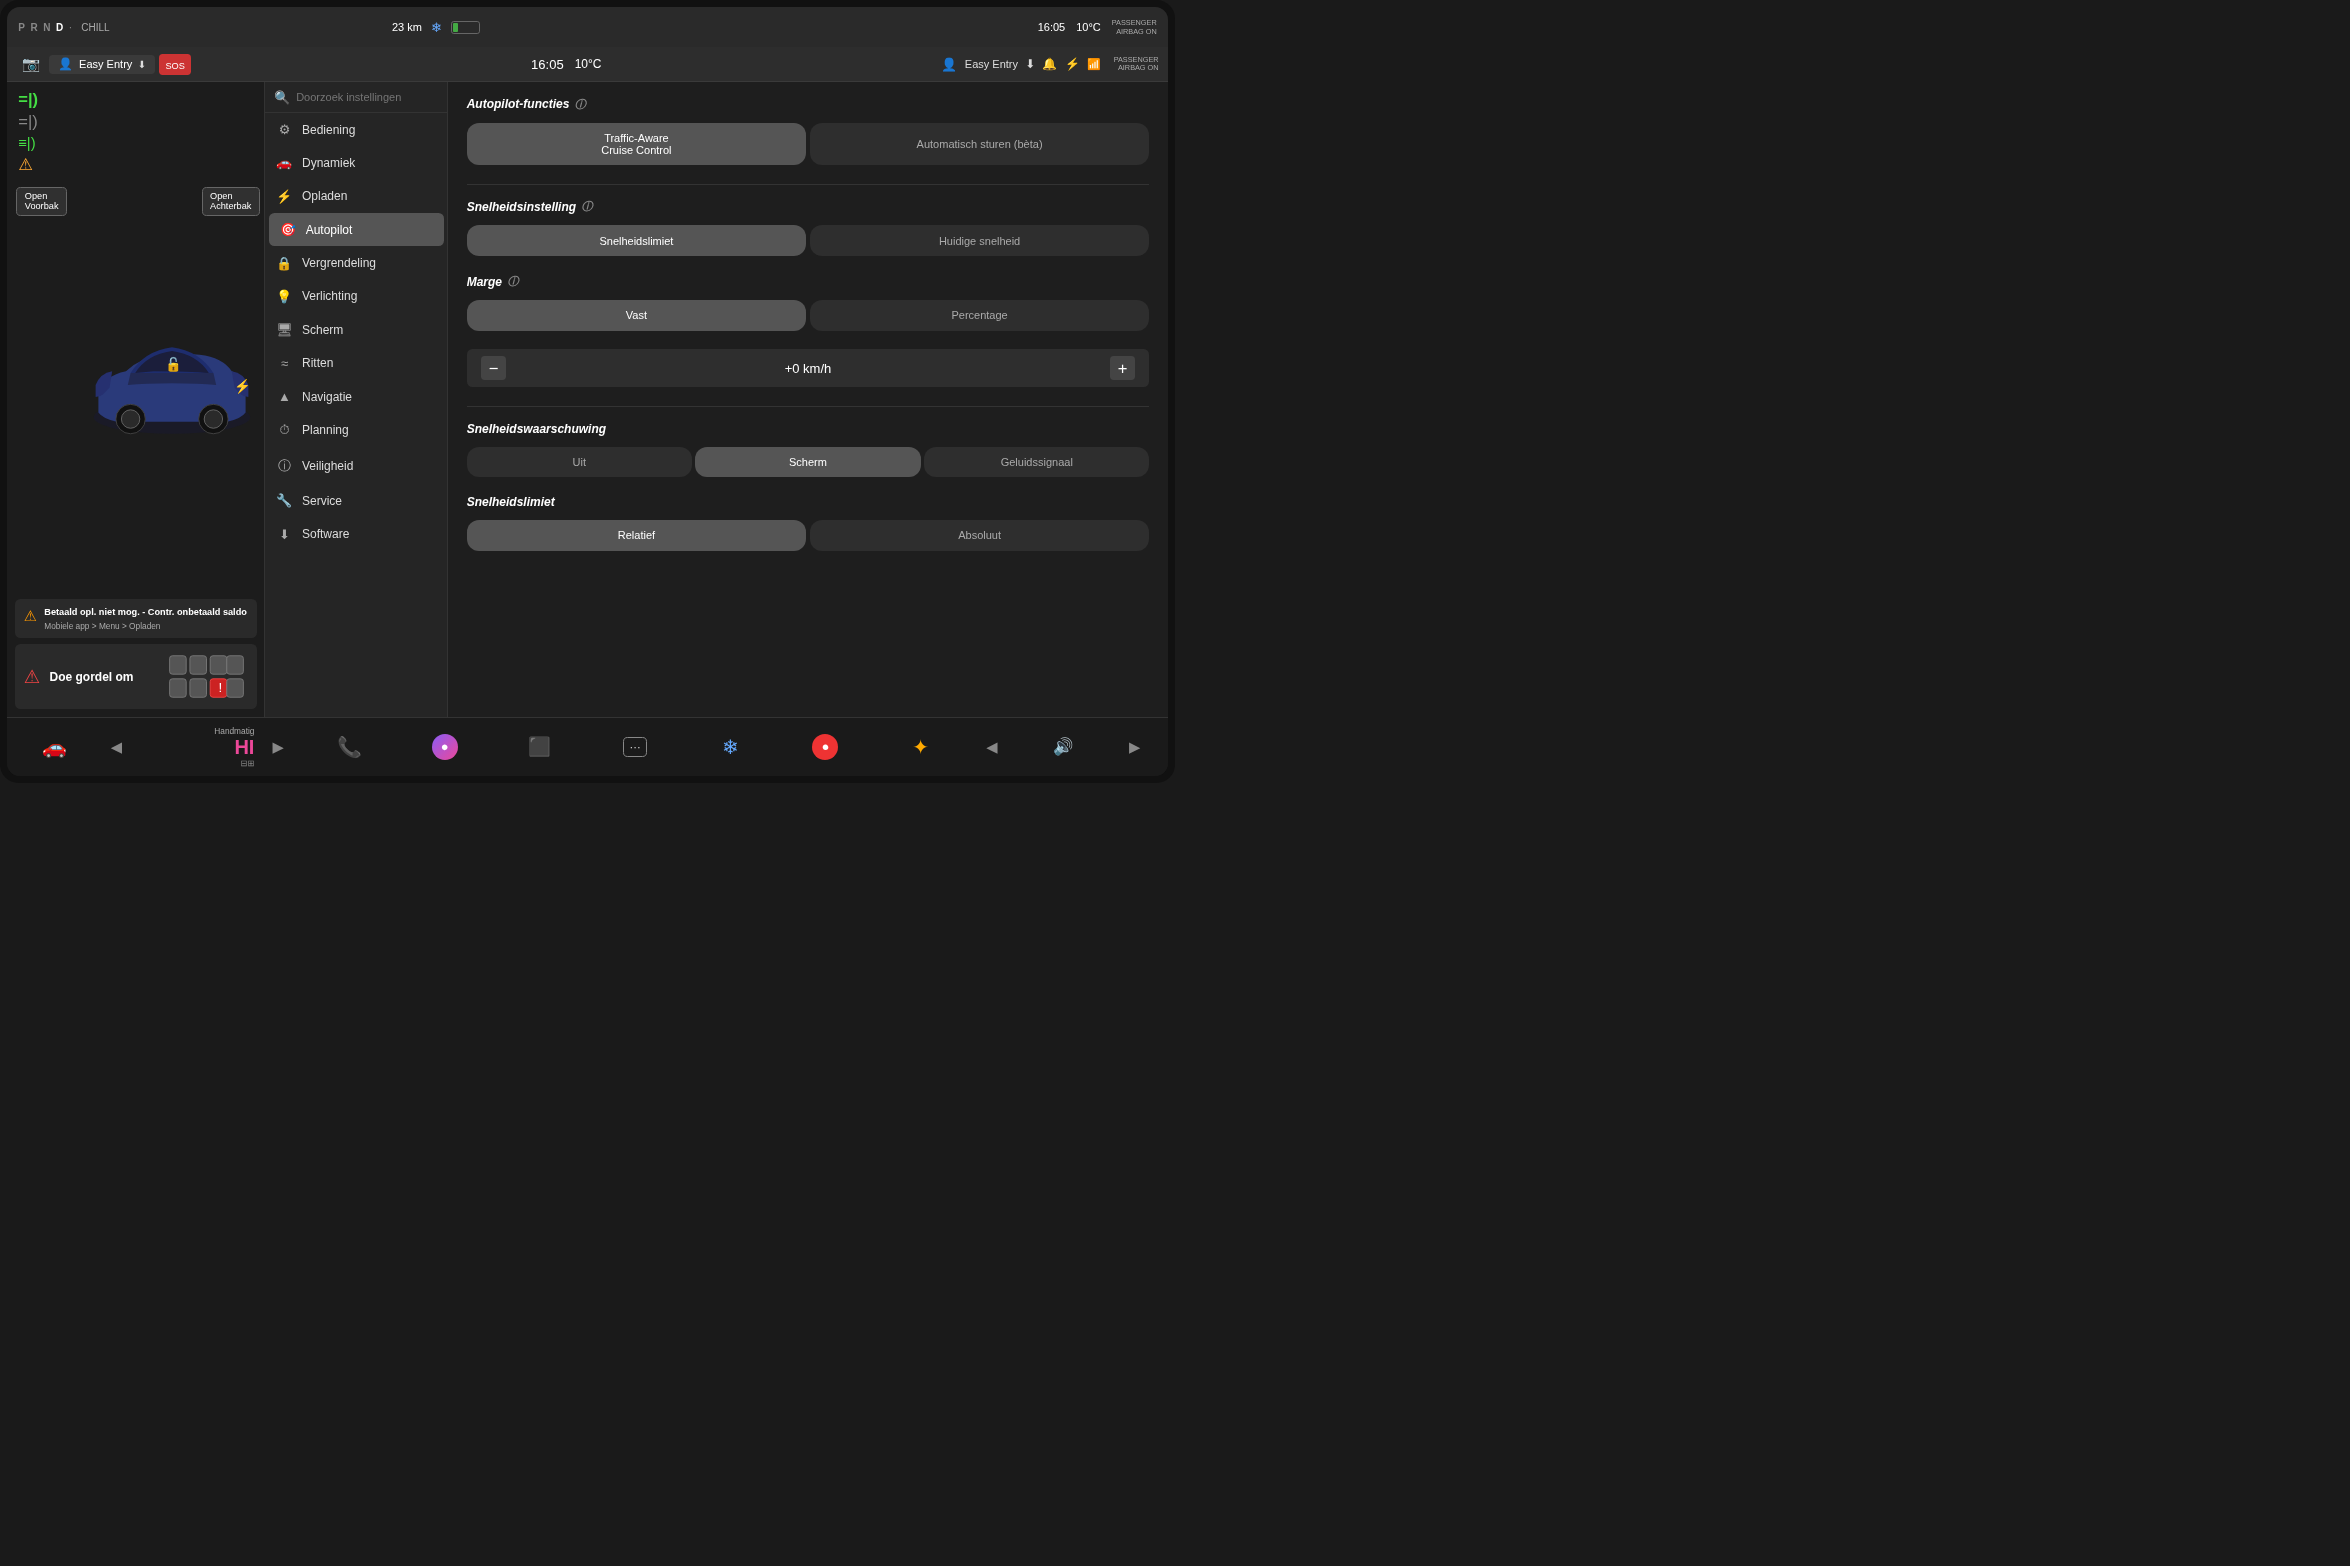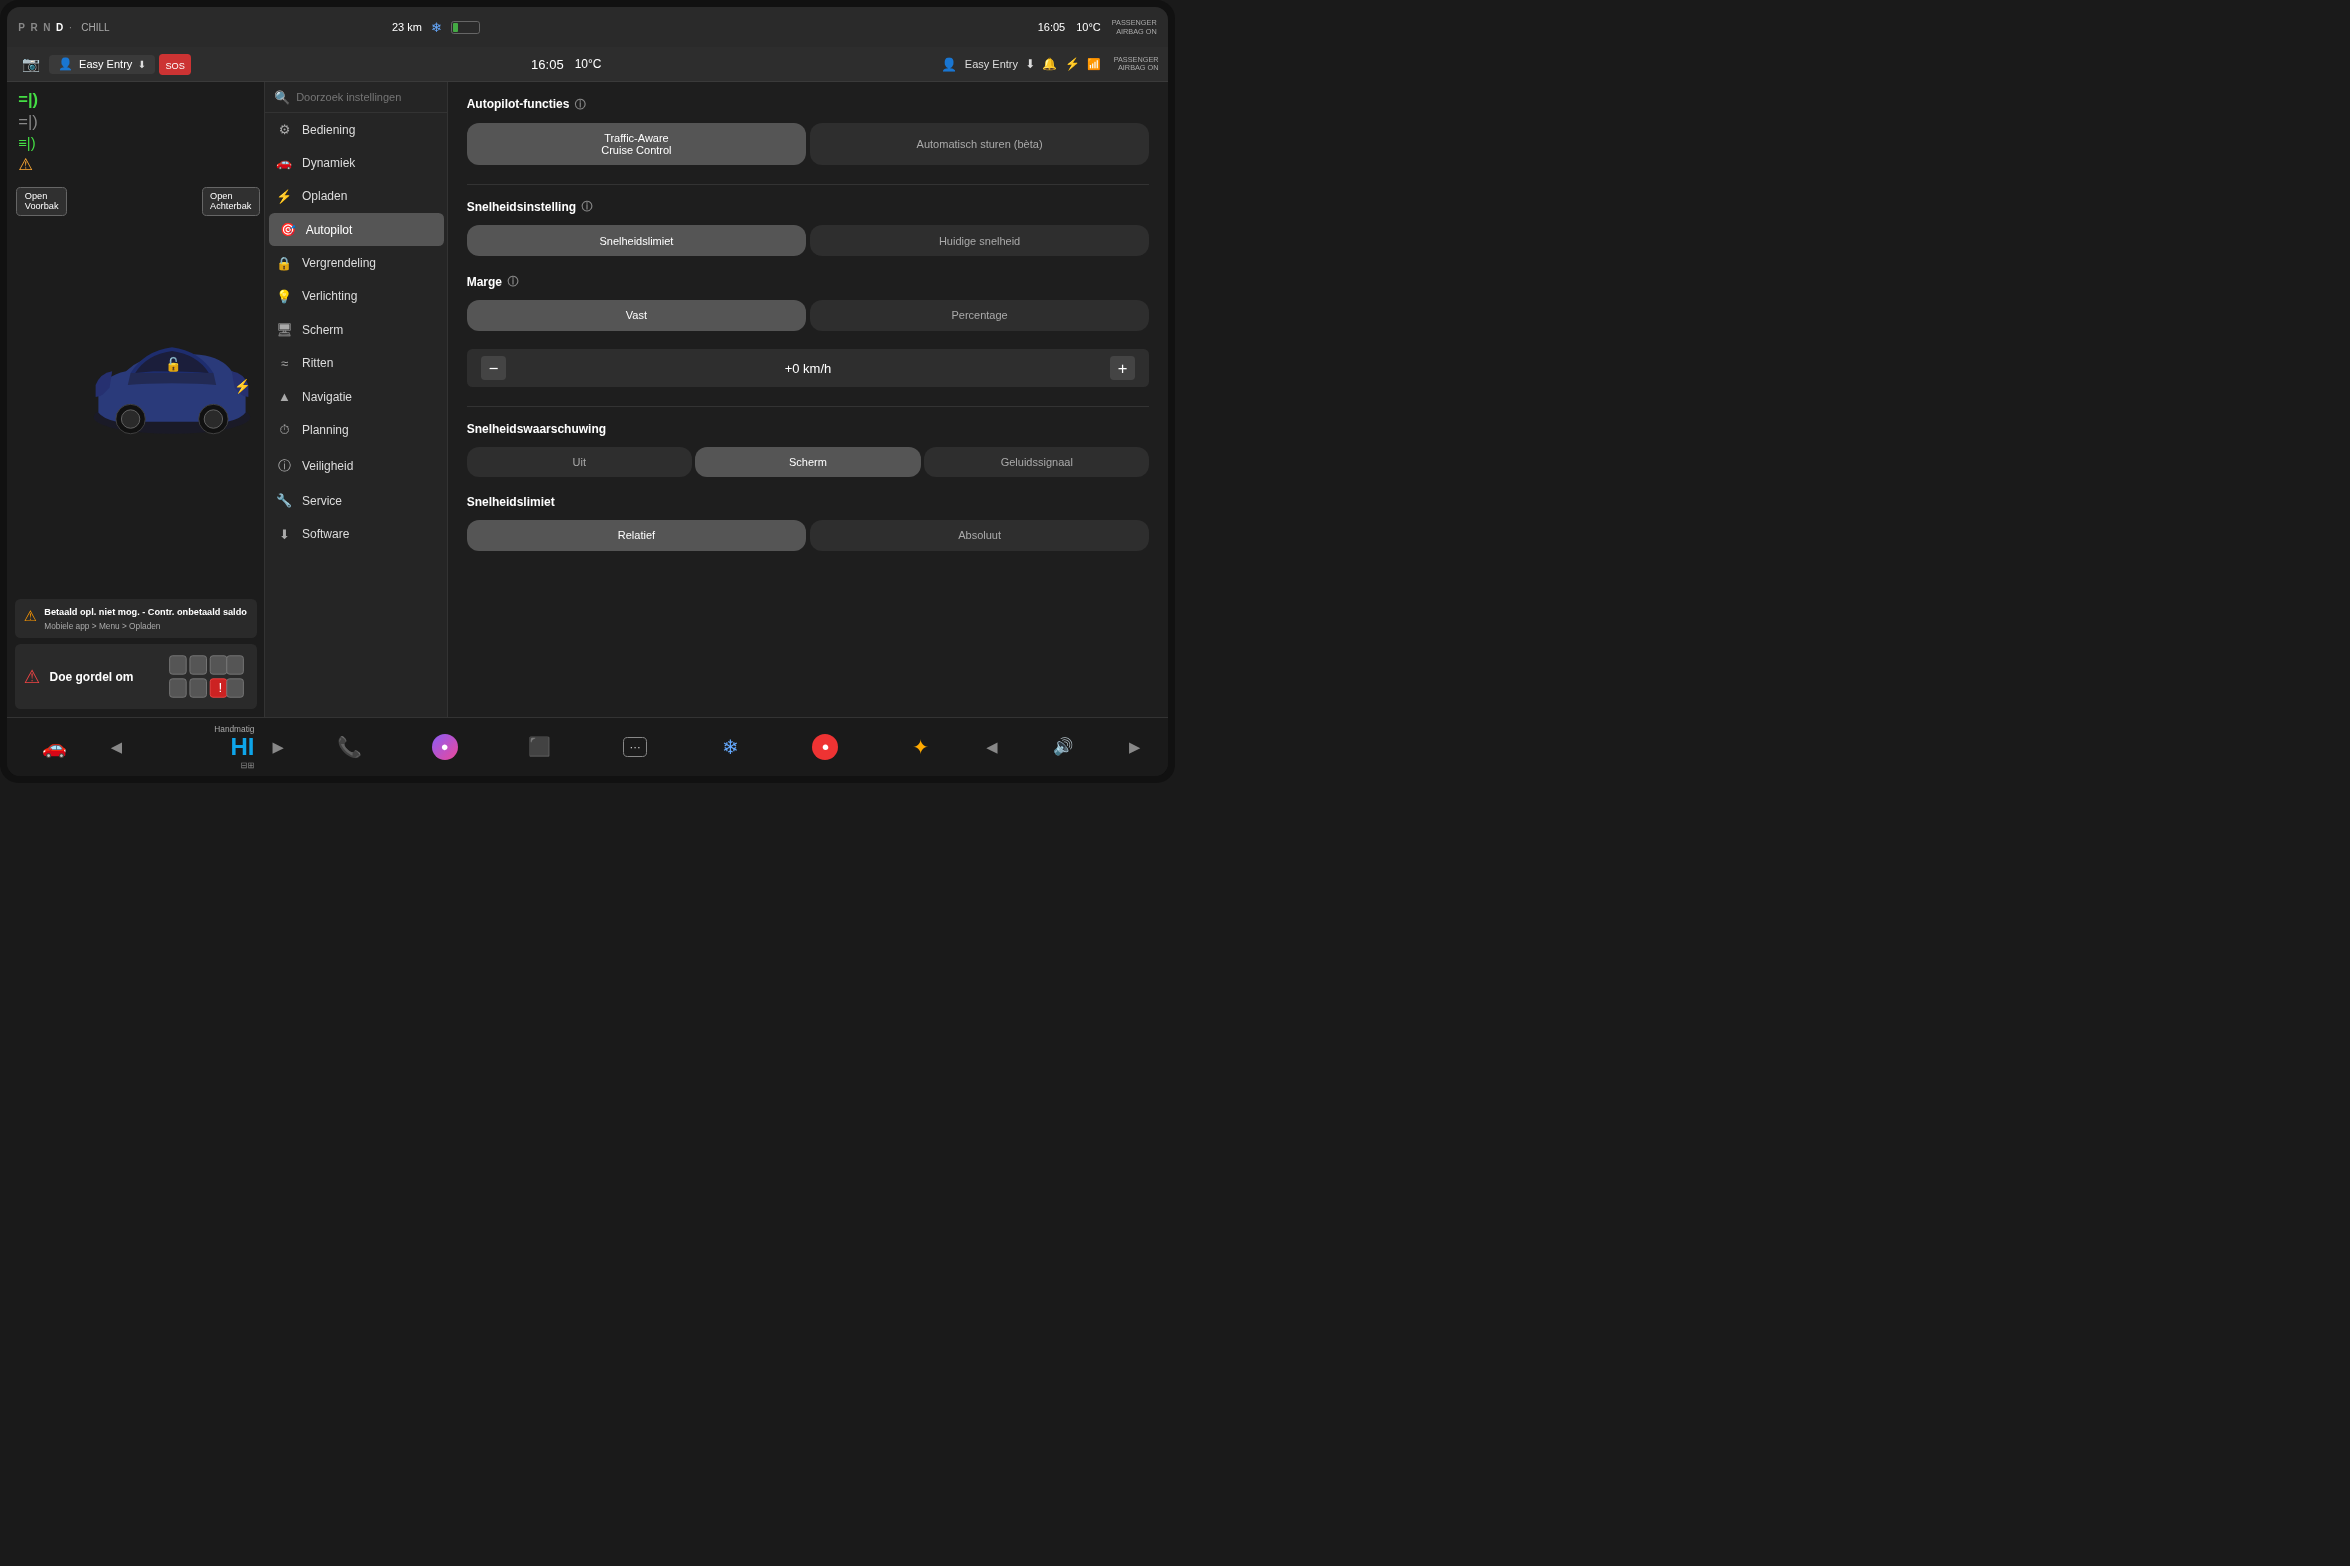--- a/index.html
+++ b/index.html
@@ -180,20 +180,21 @@
     }
 
     .section-title {
       font-size: 12px;
       color: #fff;
       font-weight: 600;
       margin-bottom: 11px;
       display: flex;
       align-items: center;
       gap: 5.5px;
+      font-style: italic;
     }
 
     .button-group {
       display: flex;
       gap: 3.7px;
       margin-bottom: 18.4px;
     }
 
     .btn-toggle {
       flex: 1;
@@ -566,21 +567,21 @@
       <div style="flex:0.8;display:flex;justify-content:center;cursor:pointer">
         <span style="font-size:20px;color:#fff">🚗</span>
       </div>
 
       <div style="flex:0.5;display:flex;justify-content:center;cursor:pointer">
         <span style="font-size:14.7px;color:#888">◀</span>
       </div>
 
       <div style="flex:1.2;display:flex;flex-direction:column;align-items:flex-end;justify-content:center;gap:0.9px">
         <span style="font-size:8.3px;color:#aaa">Handmatig</span>
-        <span style="font-size:24px;color:#0ea5e9;font-weight:700;line-height:1">HI</span>
+        <span style="font-size:20px;color:#ec4899;font-weight:700;line-height:1">HI</span>
         <div style="font-size:8.3px;color:#888">⊟⊞</div>
       </div>
 
       <div style="flex:0.5;display:flex;justify-content:center;cursor:pointer">
         <span style="font-size:14.7px;color:#888">▶</span>
       </div>
 
       <div style="flex:1;display:flex;justify-content:center;cursor:pointer">
         <span style="font-size:20px">📞</span>
       </div>

